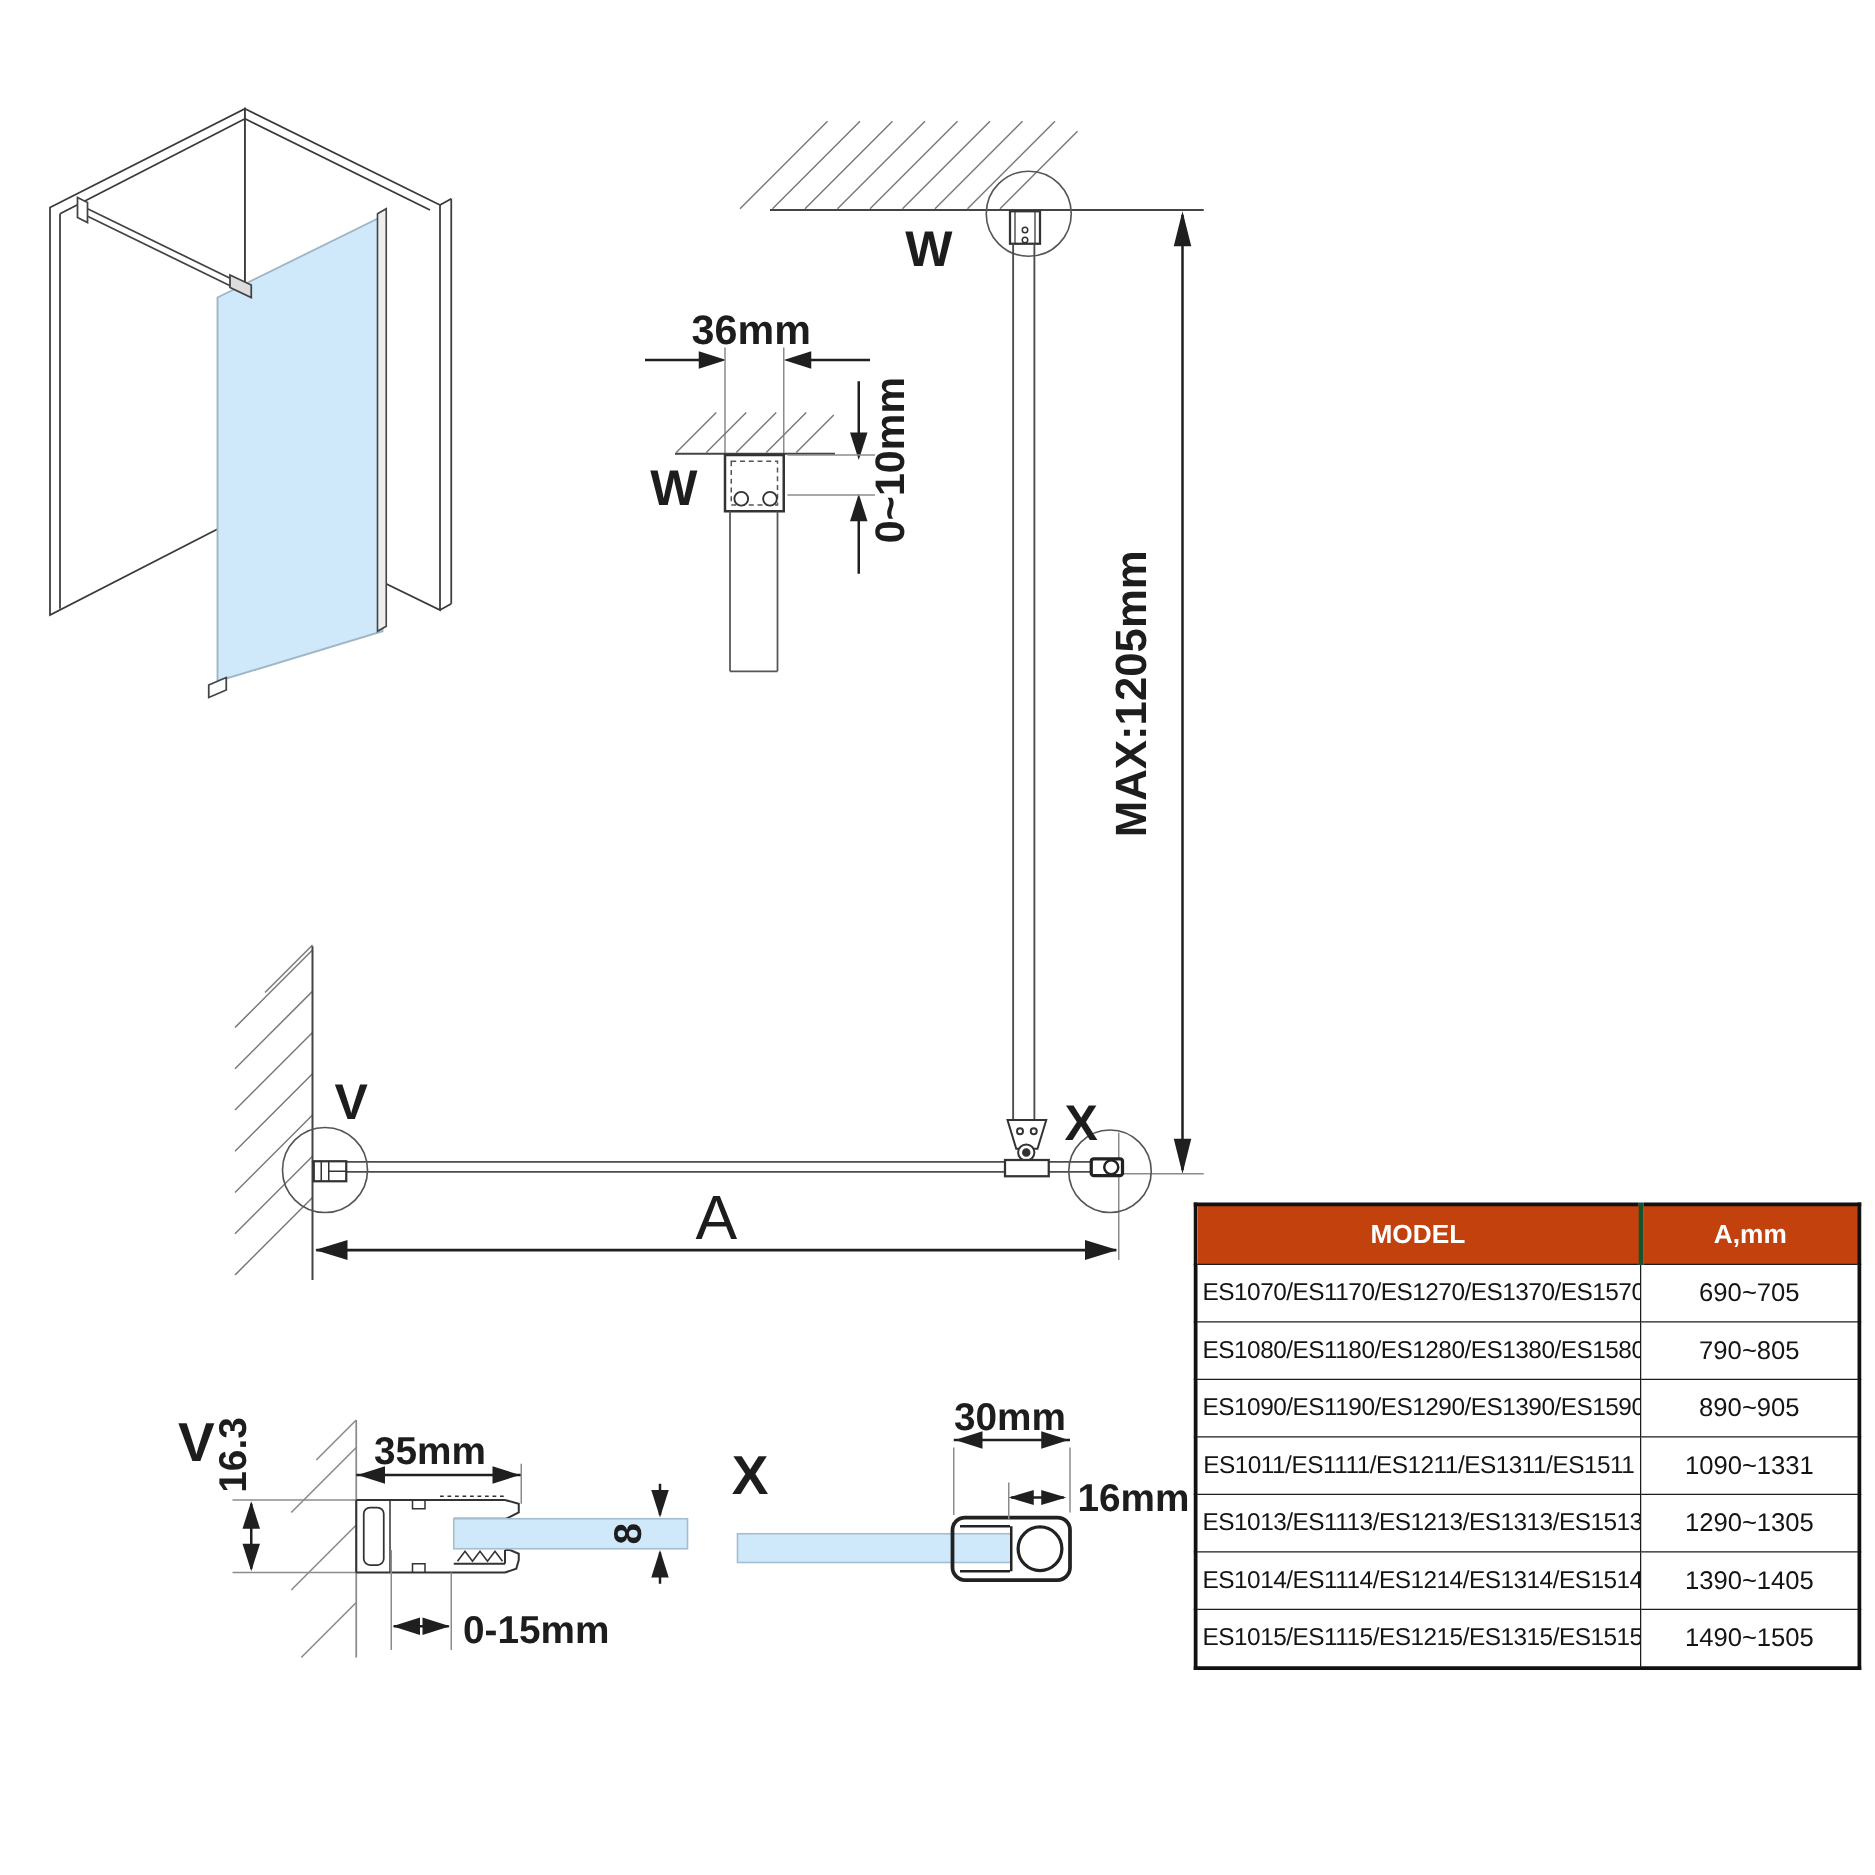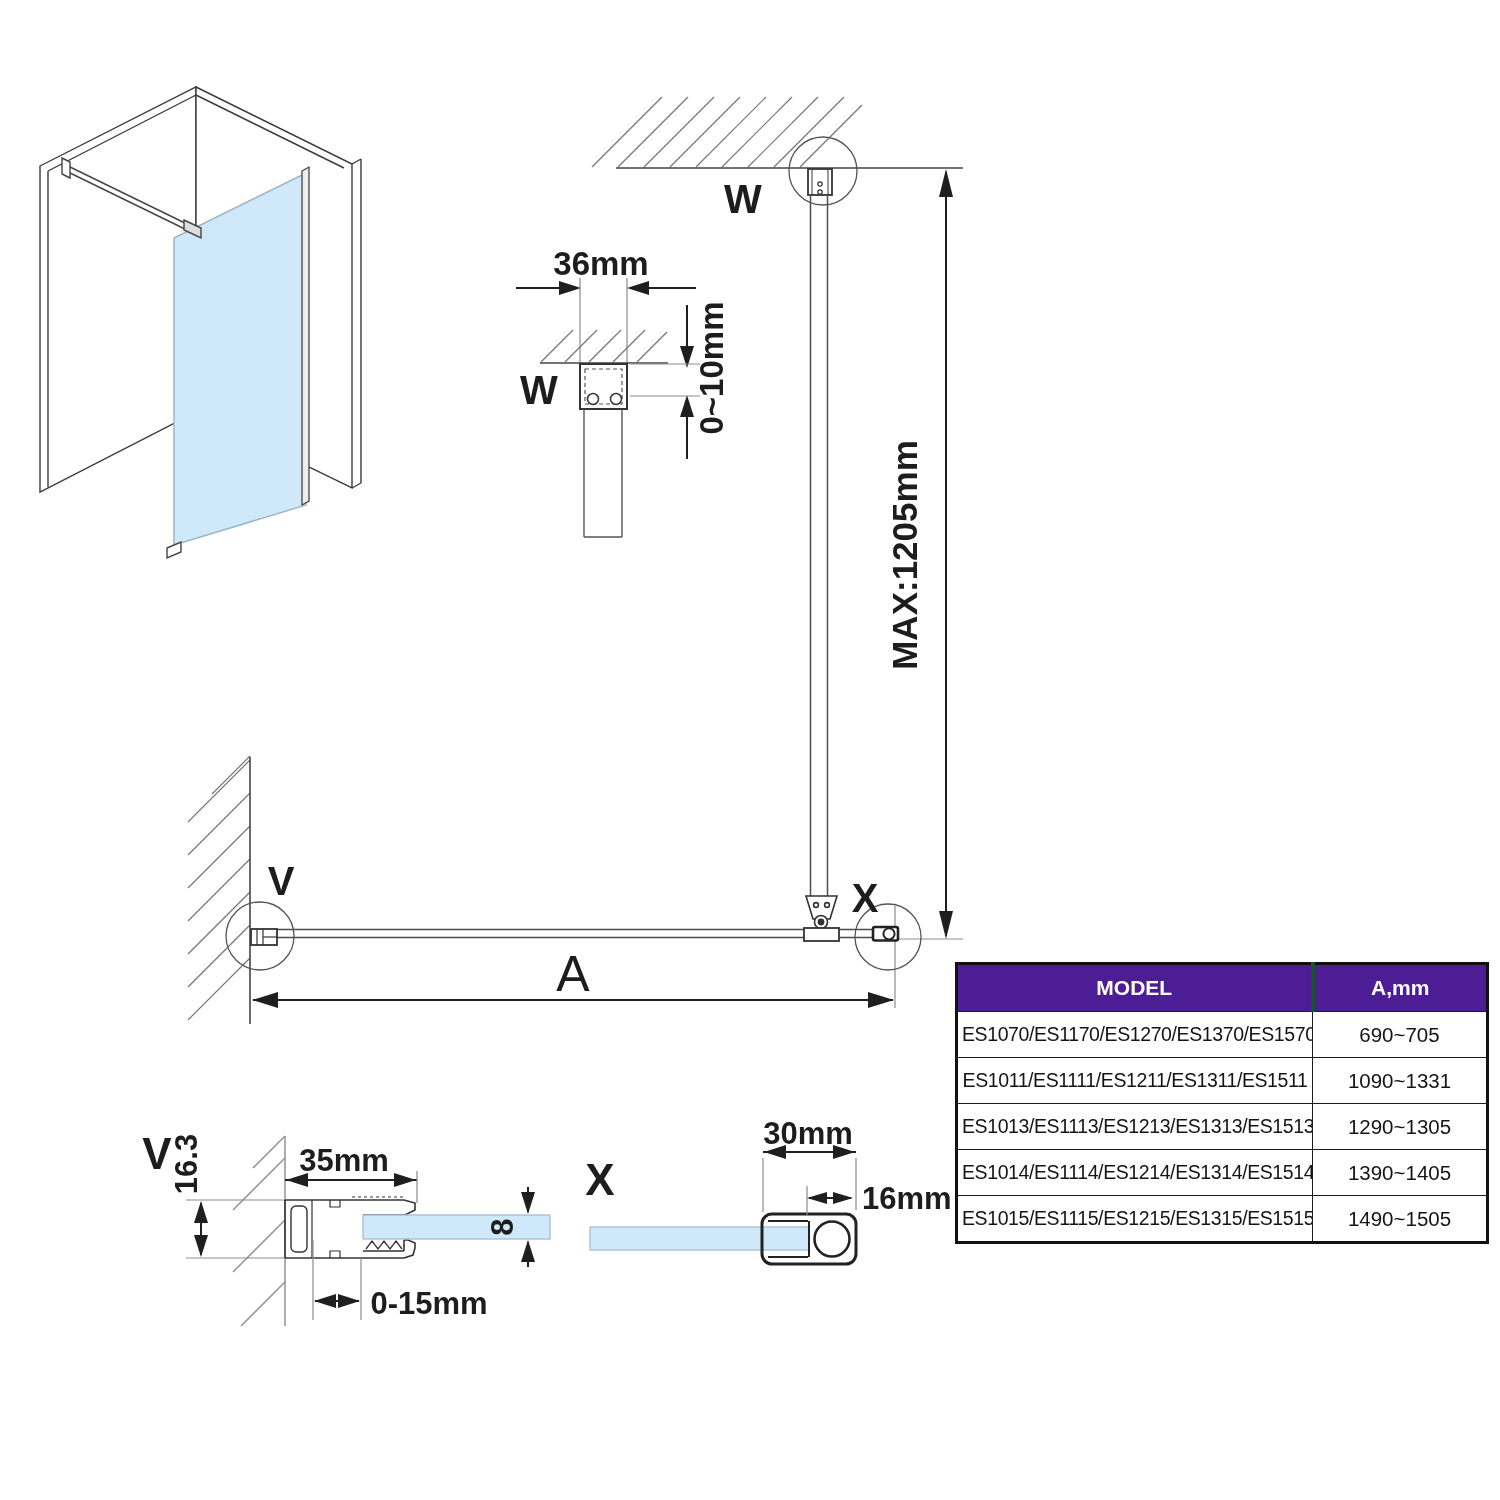--- a/index.html
+++ b/index.html
@@ -12,21 +12,21 @@
   .detail-label{font-weight:bold;font-size:40px;}
   .detail-label-lg{font-weight:bold;font-size:44px;}
   .a-label{font-weight:400;font-size:50px;}
   .max-label{font-weight:bold;font-size:35px;}
 
   
   #spec-table{position:absolute;left:955px;top:962px;width:531px;border-collapse:collapse;
               table-layout:fixed;}
   #spec-table th,#spec-table td{border:1.5px solid #1c1c1c;overflow:hidden;white-space:nowrap;}
   #spec-table{border:3px solid #111;}
-  #spec-table th{background:#4c1d95;color:#fff;font-size:21px;font-weight:bold;height:44px;
+  #spec-table th{background:#c2410c;color:#fff;font-size:21px;font-weight:bold;height:44px;
                  text-align:center;}
   #spec-table th.col-a{border-left:4px solid #14532d;}
   #spec-table td{height:43px;font-size:19.5px;color:#141414;letter-spacing:-0.4px;}
   #spec-table td.model-cell{text-align:center;padding:0 4px;}
   #spec-table td.a-cell{text-align:center;font-size:20.5px;letter-spacing:0;}
   #spec-table col.c1{width:356px;}
   #spec-table col.c2{width:175px;}
 </style>
 </head>
 <body>
@@ -308,20 +308,28 @@
       <th>MODEL</th>
       <th class="col-a">A,mm</th>
     </tr>
   </thead>
   <tbody>
     <tr>
       <td class="model-cell">ES1070/ES1170/ES1270/ES1370/ES1570</td>
       <td class="a-cell">690~705</td>
     </tr>
     <tr>
+      <td class="model-cell">ES1080/ES1180/ES1280/ES1380/ES1580</td>
+      <td class="a-cell">790~805</td>
+    </tr>
+    <tr>
+      <td class="model-cell">ES1090/ES1190/ES1290/ES1390/ES1590</td>
+      <td class="a-cell">890~905</td>
+    </tr>
+    <tr>
       <td class="model-cell">ES1011/ES1111/ES1211/ES1311/ES1511</td>
       <td class="a-cell">1090~1331</td>
     </tr>
     <tr>
       <td class="model-cell">ES1013/ES1113/ES1213/ES1313/ES1513</td>
       <td class="a-cell">1290~1305</td>
     </tr>
     <tr>
       <td class="model-cell">ES1014/ES1114/ES1214/ES1314/ES1514</td>
       <td class="a-cell">1390~1405</td>

